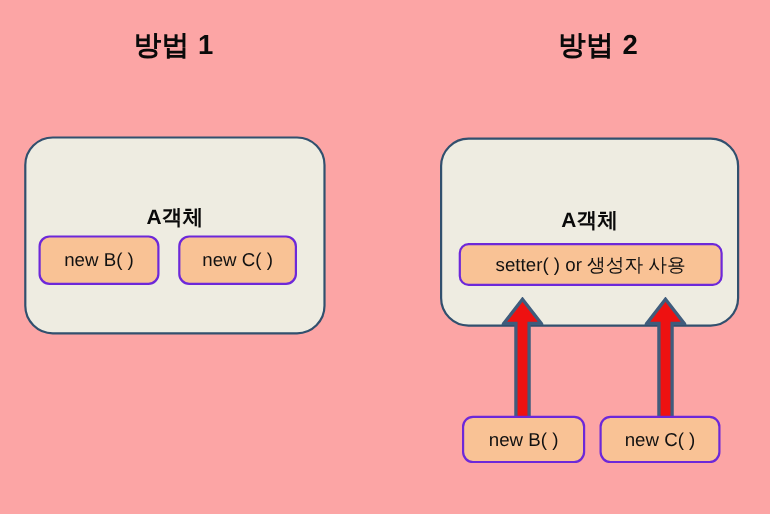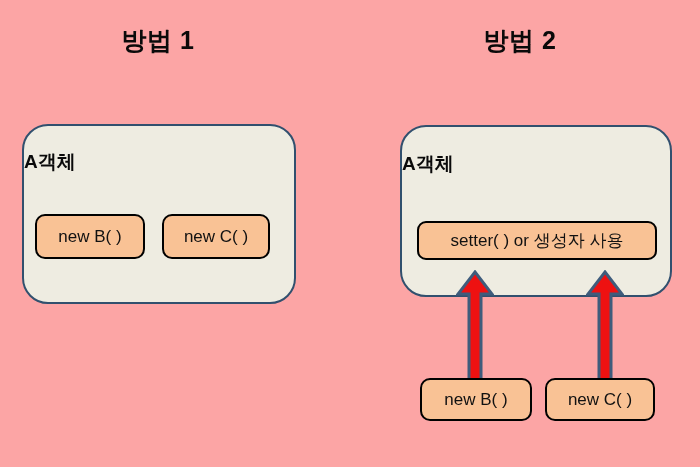--- a/index.html
+++ b/index.html
@@ -23,50 +23,52 @@
   .col-title {
     position: absolute;
     text-align: center;
     font-size: 25px;
     font-weight: bold;
     color: #0a0a0a;
     letter-spacing: 0.5px;
     white-space: nowrap;
   }
   #title-method1 { left: 58px;  top: 24px; width: 200px; }
-  #title-method2 { left: 420px; top: 24px; width: 200px; }
+  #title-method2 { left: 444px; top: 24px; width: 200px; }
 
   
   .panel {
     position: absolute;
     background: #EEECE1;
     border: 2px solid #31506E;
     border-radius: 26px;
     box-sizing: border-box;
   }
   #panel-left  { left: 22px;  top: 124px; width: 274px; height: 180px; }
   #panel-right { left: 400px; top: 125px; width: 272px; height: 172px; }
 
   .panel-title {
     position: absolute;
     left: 0;
     right: 0;
+    text-align: center;
     font-size: 19px;
     font-weight: bold;
     color: #0a0a0a;
     white-space: nowrap;
+    margin-top: 36px;
   }
   #panel-left  .panel-title { top: 23px; }
   #panel-right .panel-title { top: 24px; }
 
   
   .obox {
     position: absolute;
     background: #F9C295;
-    border: 2px solid #000000;
+    border: 2px solid #6d28d9;
     border-radius: 10px;
     box-sizing: border-box;
     display: flex;
     align-items: center;
     justify-content: center;
     font-size: 17px;
     color: #111111;
     white-space: nowrap;
     text-align: center;
   }

